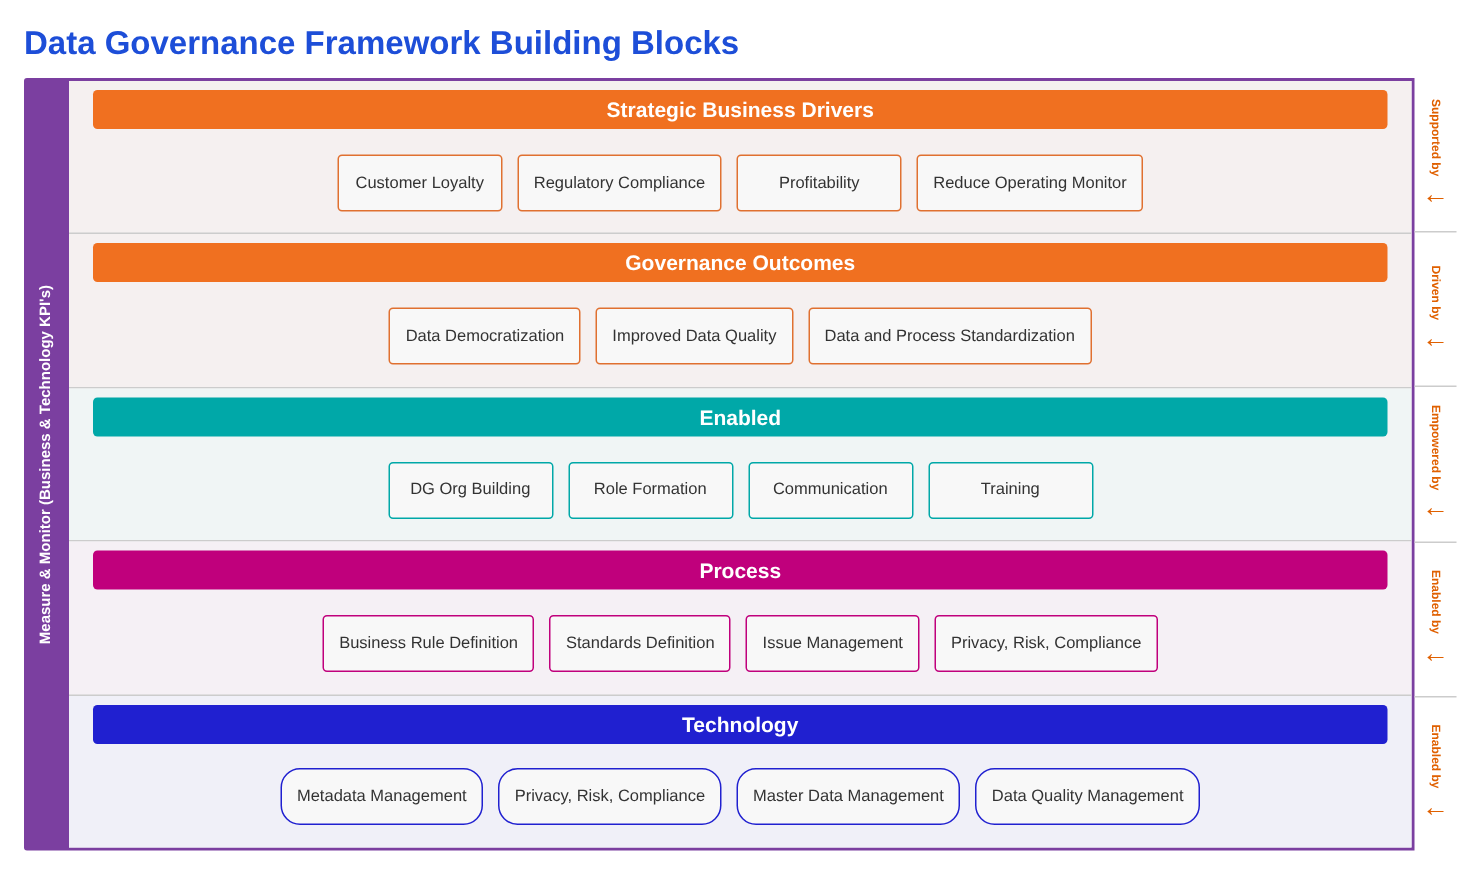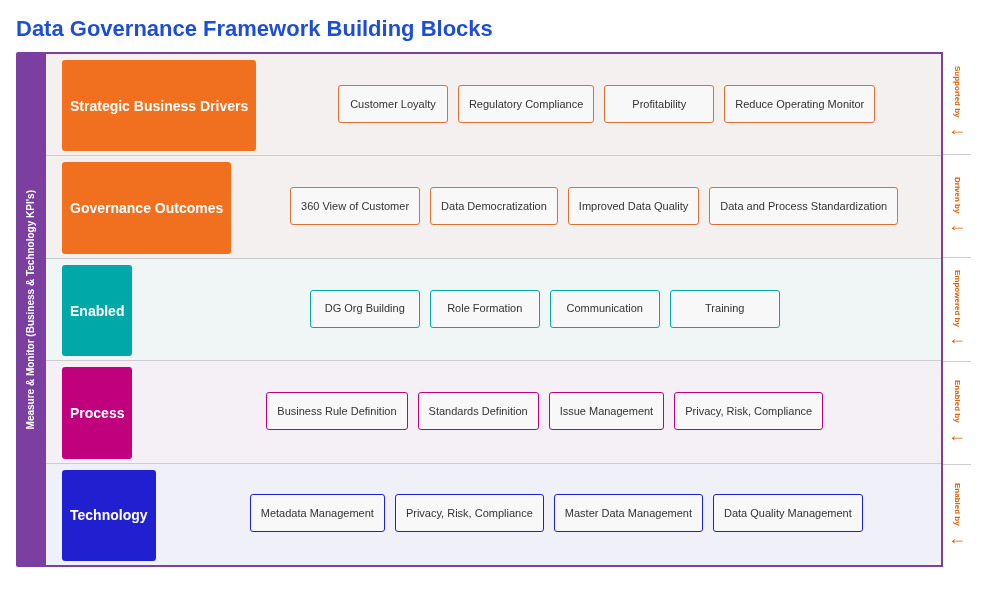--- a/index.html
+++ b/index.html
@@ -72,21 +72,21 @@
     .right-arrow {
       color: #e06000;
       font-size: 18px;
       margin-top: 2px;
     }
 
     
     .row {
       flex: 1;
       display: flex;
-      flex-direction: row;
+      flex-direction: column;
       border-bottom: 1px solid #ccc;
     }
     .row:last-child { border-bottom: none; }
 
     .row-header {
       display: flex;
       align-items: center;
       justify-content: center;
       padding: 5px 8px;
       font-size: 14px;
@@ -120,21 +120,21 @@
       min-width: 110px;
       min-height: 38px;
       display: flex;
       align-items: center;
       justify-content: center;
       line-height: 1.3;
     }
     .item-box.orange-border { border-color: #e07030; }
     .item-box.teal-border   { border-color: #00a8a8; }
     .item-box.magenta-border { border-color: #c0007c; }
-    .item-box.blue-border   { border-color: #2020d0; }
+    .item-box.blue-border   { border-color: #2020d0; border-radius: 13px; }
 
     
     .row.row-strategic { background: #f5f0f0; }
     .row.row-governance { background: #f5f0f0; }
     .row.row-people { background: #f0f5f5; }
     .row.row-process { background: #f5f0f5; }
     .row.row-technology { background: #f0f0f8; }
 
     
     .right-section.section-strategic { border-bottom: 1px solid #ccc; }
@@ -160,21 +160,20 @@
         <div class="row-items">
           <div class="item-box orange-border">Customer Loyalty</div>
           <div class="item-box orange-border">Regulatory Compliance</div>
           <div class="item-box orange-border">Profitability</div>
           <div class="item-box orange-border">Reduce Operating Monitor</div>
         </div>
       </div>
       <div class="row row-governance">
         <div class="row-header orange">Governance Outcomes</div>
         <div class="row-items">
-          <div class="item-box orange-border">360 View of Customer</div>
           <div class="item-box orange-border">Data Democratization</div>
           <div class="item-box orange-border">Improved Data Quality</div>
           <div class="item-box orange-border">Data and Process Standardization</div>
         </div>
       </div>
       <div class="row row-people">
         <div class="row-header teal">Enabled</div>
         <div class="row-items">
           <div class="item-box teal-border">DG Org Building</div>
           <div class="item-box teal-border">Role Formation</div>

